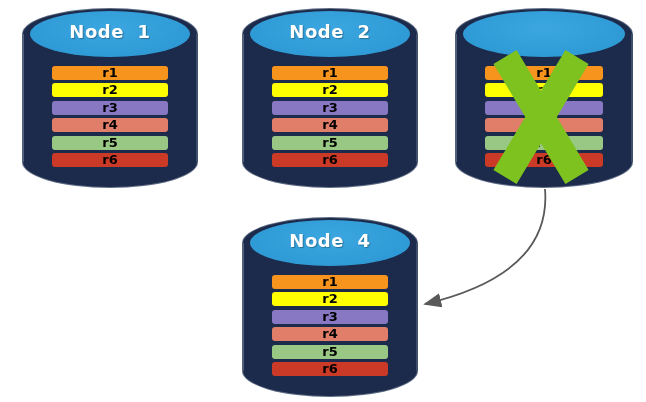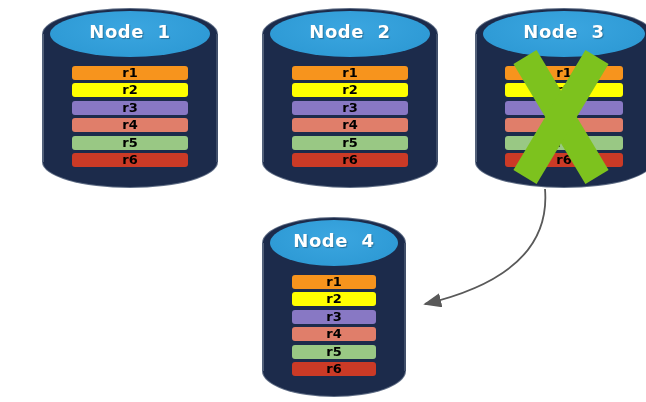--- a/index.html
+++ b/index.html
@@ -10,21 +10,21 @@
   }
   *{margin:0;padding:0;box-sizing:border-box;}
   html,body{background:#fff;}
   body{font-family:"DejaVu Sans","Liberation Sans",sans-serif;}
   .canvas{
     position:relative;
     width:646px;height:402px;
     background:#ffffff;
     overflow:hidden;
   }
-  .node{position:absolute;height:180px;margin-left:20px;}
+  .node{position:absolute;height:180px;}
   .cyl-rim{
     position:absolute;left:0;right:0;top:0;height:52px;
     background:var(--navy);
     border-radius:50%;
     border:1px solid rgba(150,163,180,0.55);
   }
   .cyl-bottom{
     position:absolute;left:0;right:0;bottom:0;height:52px;
     background:var(--navy);
     border-radius:50%;
@@ -107,36 +107,35 @@
       <div class="row" style="background: rgb(153, 200, 132);">r5</div>
       <div class="row" style="background: rgb(203, 58, 38);">r6</div>
     </div>
   </div>
 
   <div class="node" style="left:455px;top:8px;width:178px;">
     <div class="cyl-rim"></div>
     <div class="cyl-bottom"></div>
     <div class="cyl-body"></div>
     <div class="cyl-top"></div>
-    <div class="cyl-title">Node 3</div>
     <div class="rows">
       <div class="row" style="background: rgb(247, 148, 29);">r1</div>
       <div class="row" style="background: rgb(255, 255, 0);">r2</div>
       <div class="row" style="background: rgb(136, 120, 196);">r3</div>
       <div class="row" style="background: rgb(224, 126, 106);">r4</div>
       <div class="row" style="background: rgb(153, 200, 132);">r5</div>
       <div class="row" style="background: rgb(203, 58, 38);">r6</div>
     </div>
     <svg class="x-overlay" viewBox="0 0 100 140">
       <line x1="14" y1="10" x2="86" y2="130" stroke-width="27" stroke-linecap="butt" style="stroke:var(--x-green)"></line>
       <line x1="86" y1="10" x2="14" y2="130" stroke-width="27" stroke-linecap="butt" style="stroke:var(--x-green)"></line>
     </svg>
   </div>
 
-  <div class="node" style="left:242px;top:217px;width:144px;padding-left:36px;">
+  <div class="node" style="left:242px;top:217px;width:176px;padding-left:36px;">
     <div class="cyl-rim"></div>
     <div class="cyl-bottom"></div>
     <div class="cyl-body"></div>
     <div class="cyl-top"></div>
     <div class="cyl-title">Node 4</div>
     <div class="rows">
       <div class="row" style="background: rgb(247, 148, 29);">r1</div>
       <div class="row" style="background: rgb(255, 255, 0);">r2</div>
       <div class="row" style="background: rgb(136, 120, 196);">r3</div>
       <div class="row" style="background: rgb(224, 126, 106);">r4</div>

